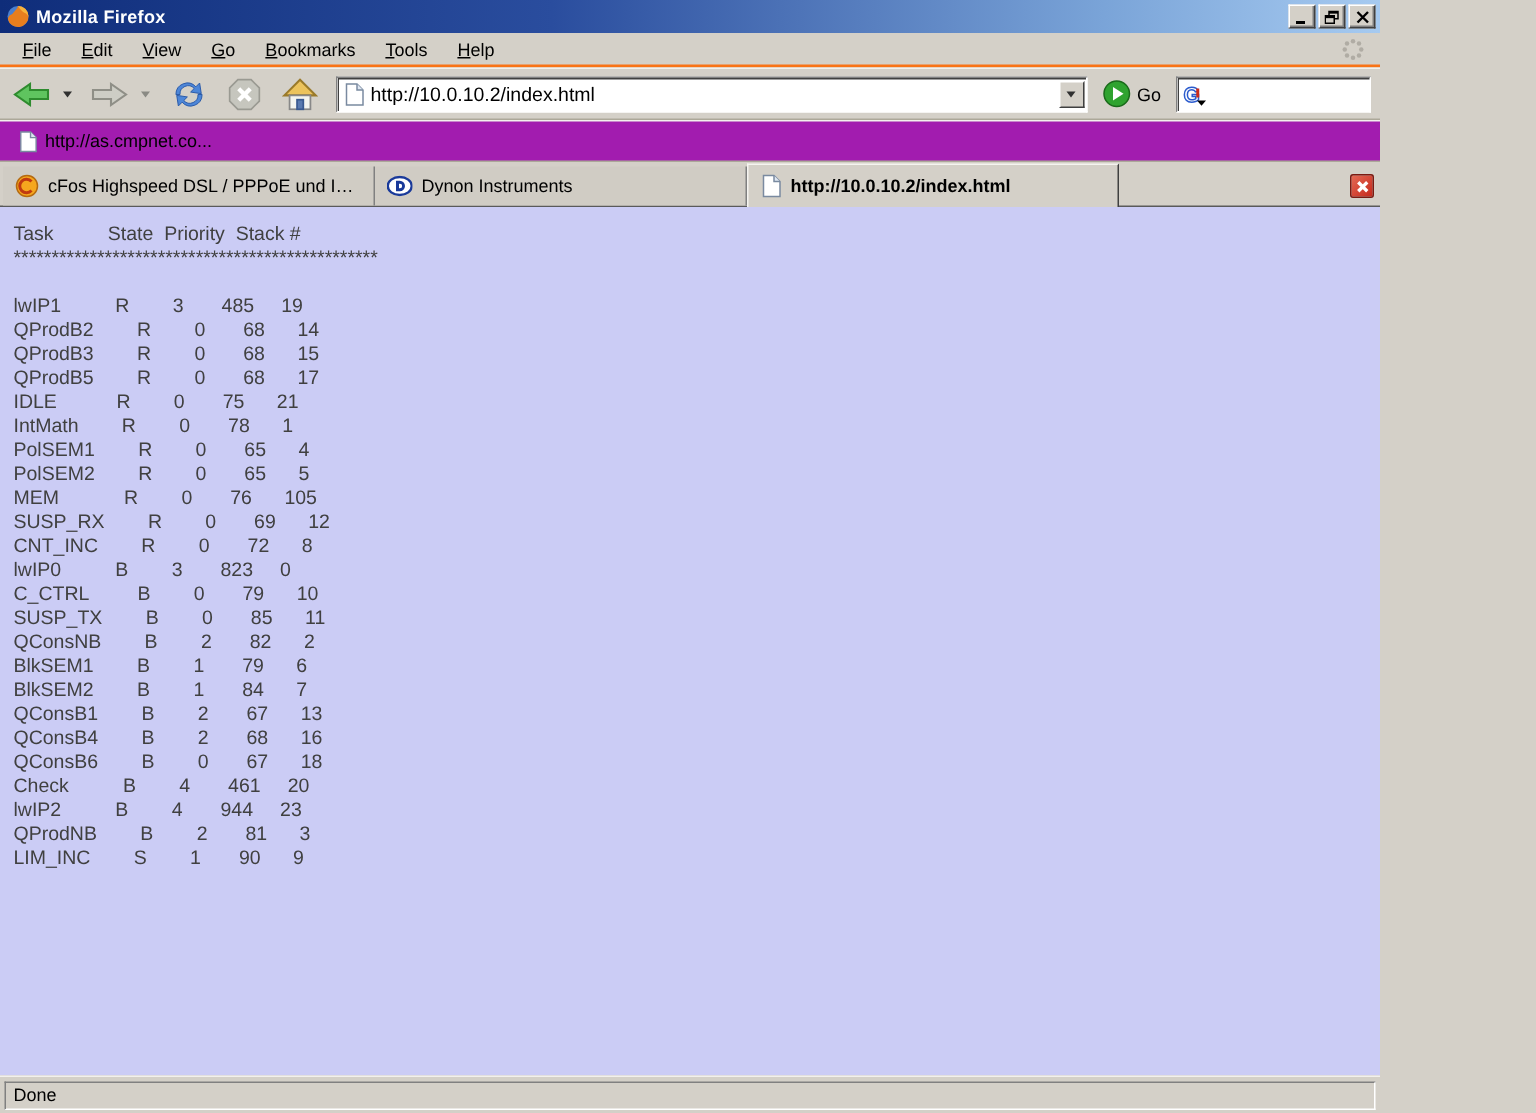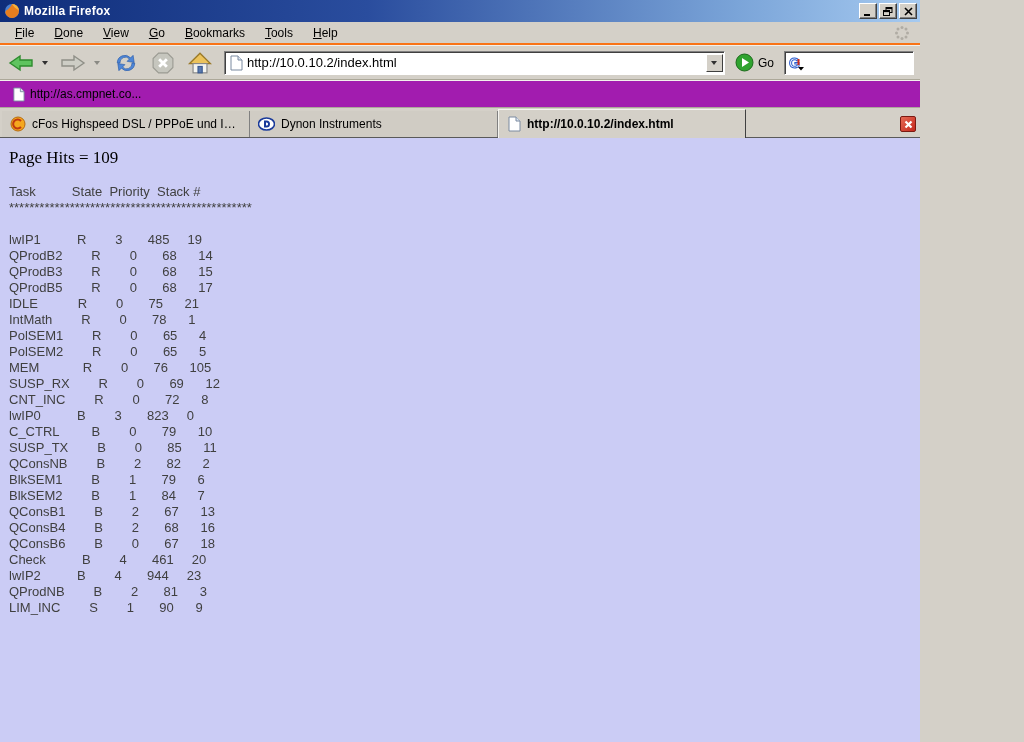--- a/index.html
+++ b/index.html
@@ -177,21 +177,21 @@
       <span class="winbtn">
         <svg width="9" height="9" viewBox="0 0 9 9">
           <path d="M1 1 L8 8 M8 1 L1 8" stroke="#000" stroke-width="1.6"></path>
         </svg>
       </span>
     </span>
   </div>
 
   <div class="menubar">
     <span class="menu-item">File</span>
-    <span class="menu-item">Done</span>
+    <span class="menu-item">Edit</span>
     <span class="menu-item">View</span>
     <span class="menu-item">Go</span>
     <span class="menu-item">Bookmarks</span>
     <span class="menu-item">Tools</span>
     <span class="menu-item">Help</span>
     <span class="spacer"></span>
     <span style="display:flex;margin-right:4px;">
       <svg width="16" height="16" viewBox="0 0 16 16">
         <g fill="#b0aca4">
           <circle cx="8" cy="2.5" r="1.5"></circle>
@@ -314,21 +314,20 @@
     </div>
     <span class="spacer"></span>
     <span class="tab-close">
       <svg width="9" height="9" viewBox="0 0 9 9">
         <path d="M1.5 1.5 L7.5 7.5 M7.5 1.5 L1.5 7.5" stroke="#fff" stroke-width="2.2"></path>
       </svg>
     </span>
   </div>
 
   <div class="content">
-    <div class="page-hits">Page Hits = 109</div>
     <pre class="task-pre">Task          State  Priority  Stack #
 ************************************************
 
 lwIP1          R        3       485     19
 QProdB2        R        0       68      14
 QProdB3        R        0       68      15
 QProdB5        R        0       68      17
 IDLE           R        0       75      21
 IntMath        R        0       78      1
 PolSEM1        R        0       65      4
@@ -344,14 +343,17 @@
 BlkSEM2        B        1       84      7
 QConsB1        B        2       67      13
 QConsB4        B        2       68      16
 QConsB6        B        0       67      18
 Check          B        4       461     20
 lwIP2          B        4       944     23
 QProdNB        B        2       81      3
 LIM_INC        S        1       90      9</pre>
   </div>
 
+  <div class="statusbar">
+    <div class="status-panel">Done</div>
+  </div>
 
 </div>
 
 </body></html>

